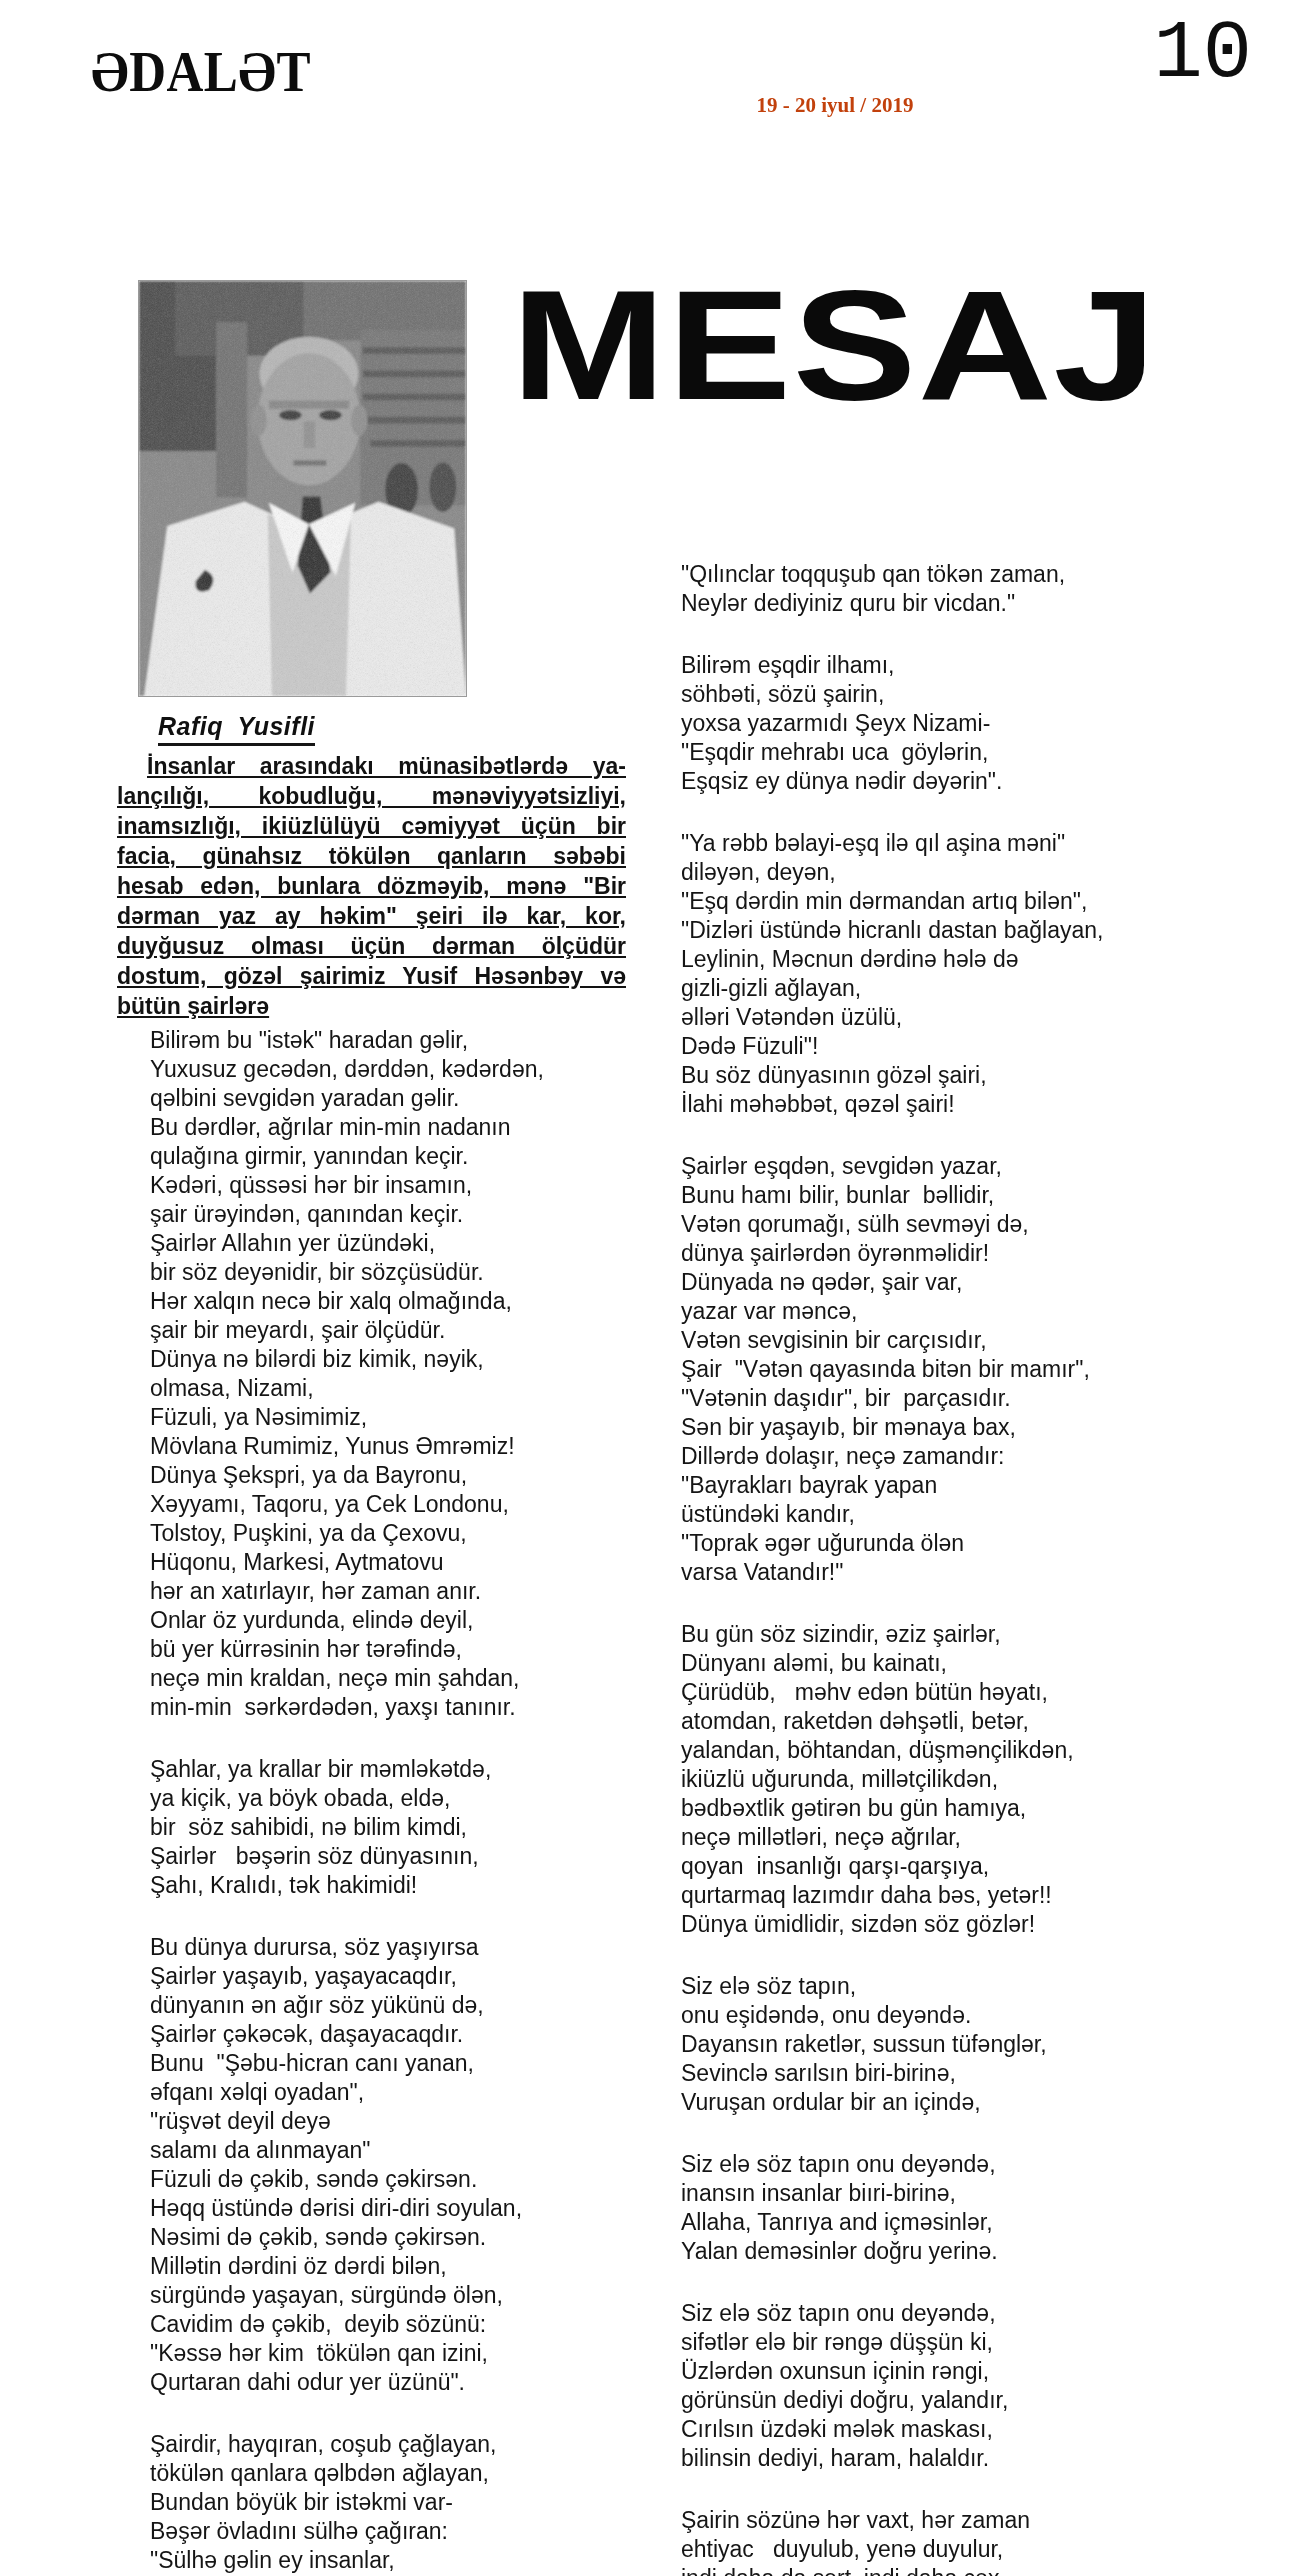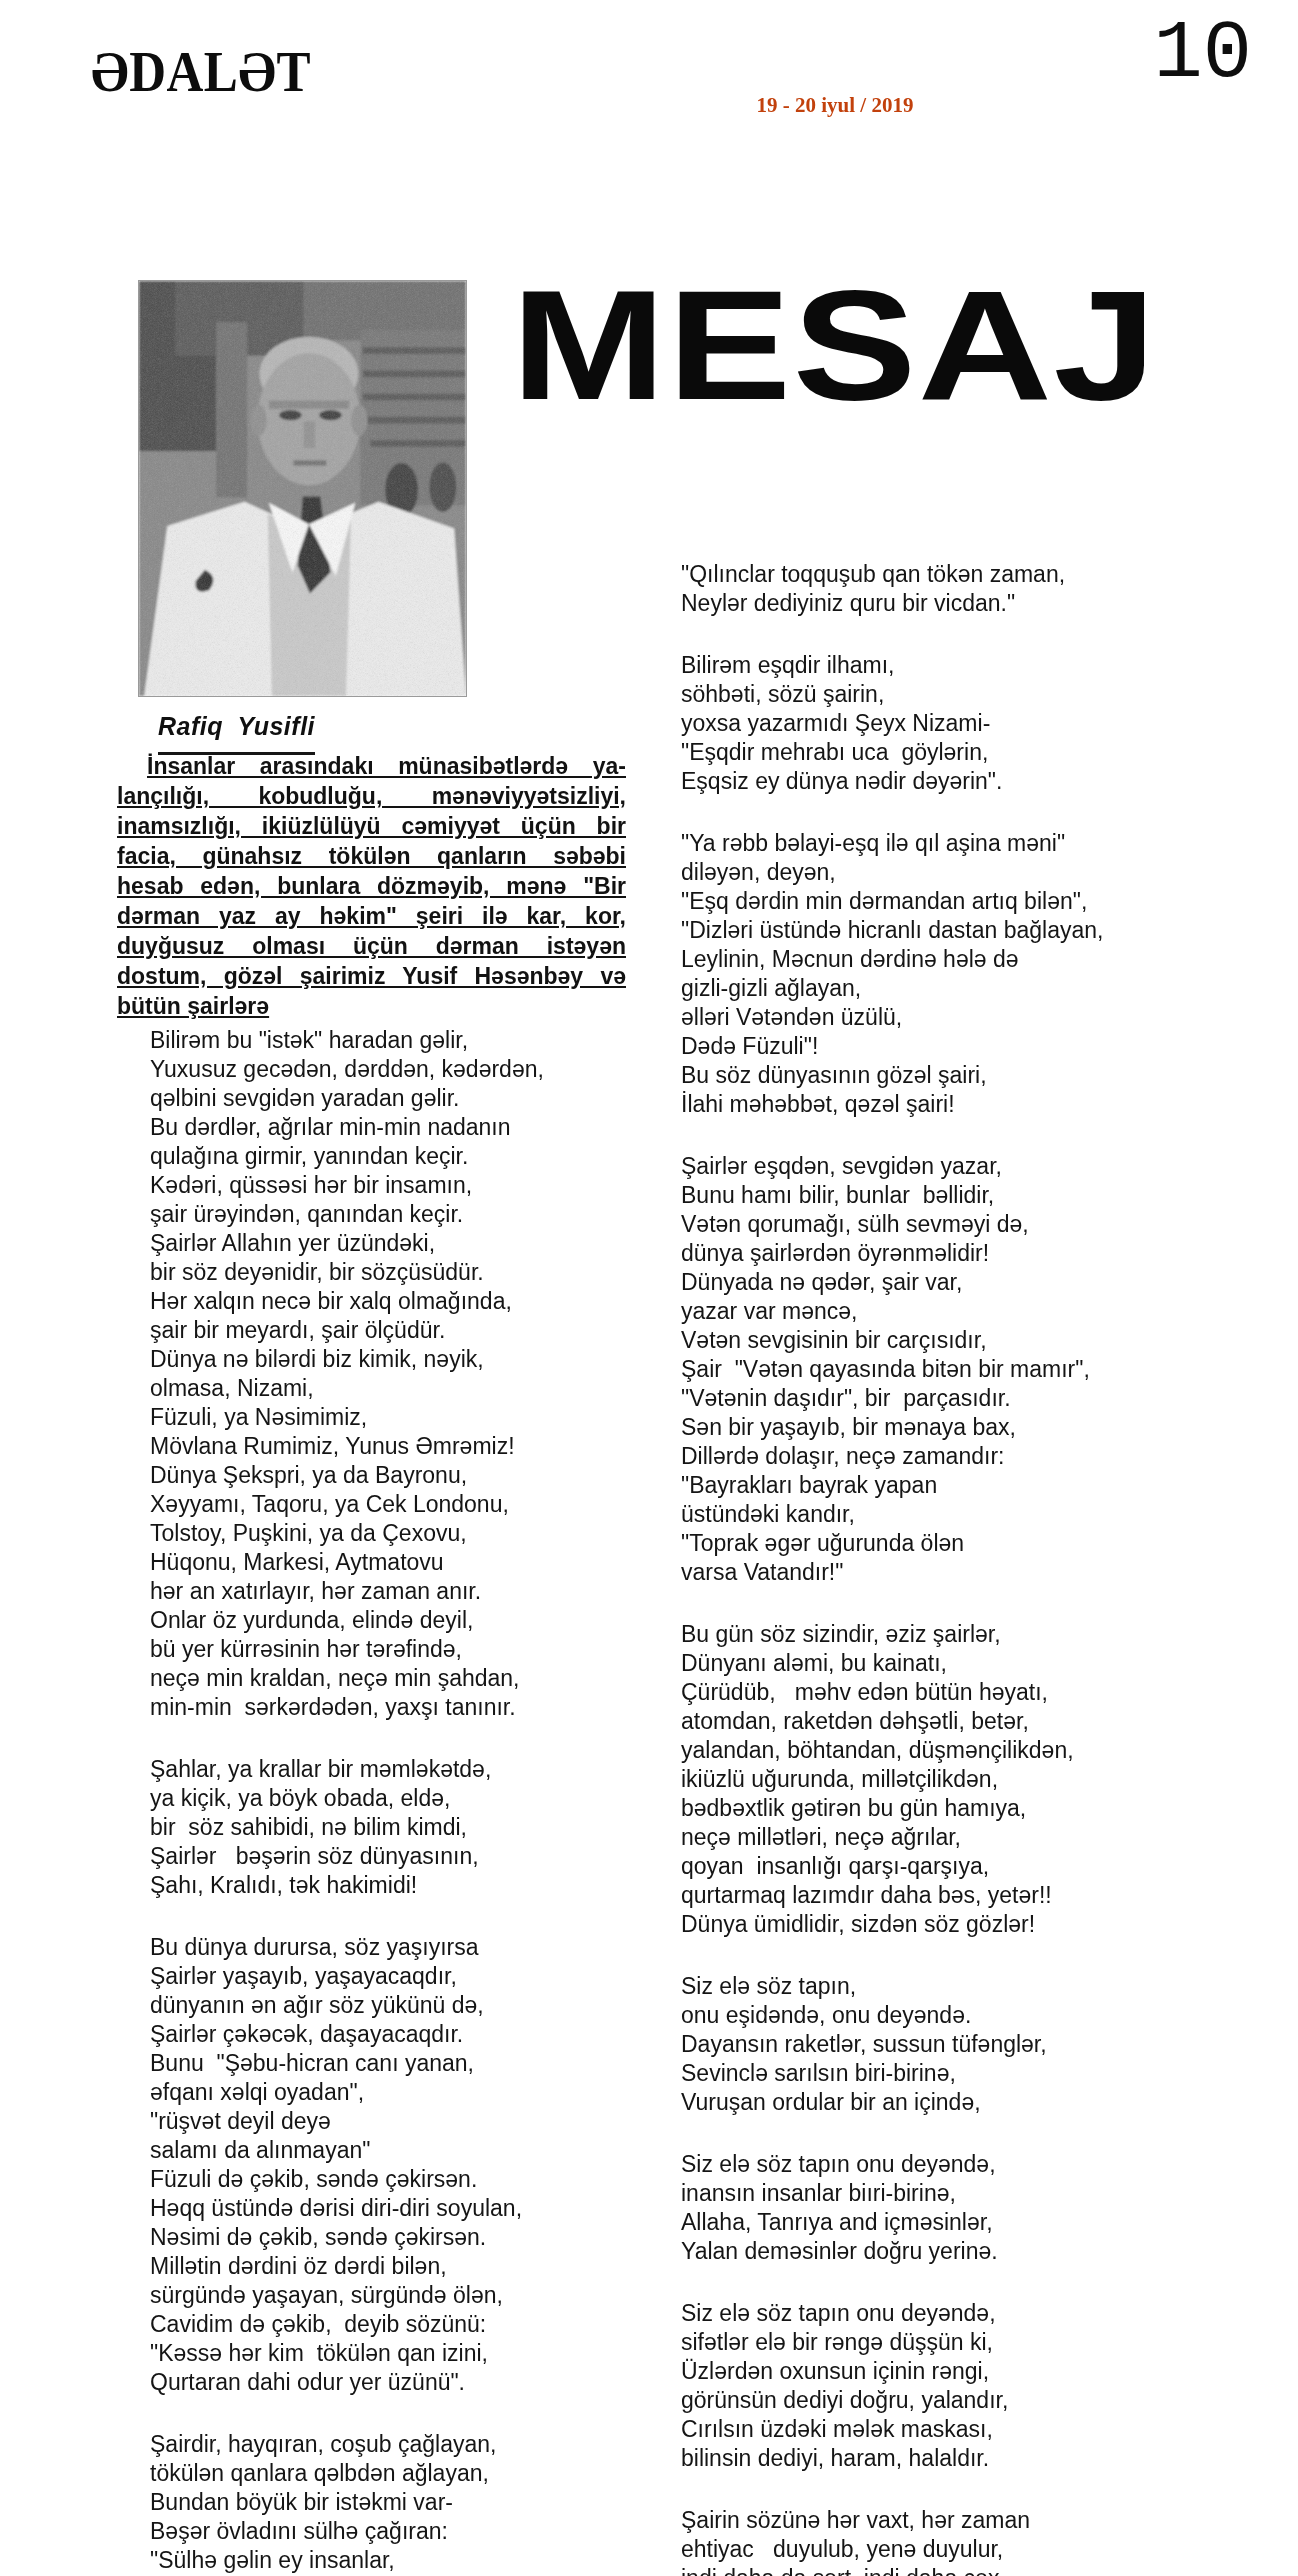--- a/index.html
+++ b/index.html
@@ -44,21 +44,21 @@
     width: 327px; height: 415px; margin: 0;
     outline: 0.5px solid #9a9a9a;
   }
   figure.photo svg { display: block; width: 100%; height: 100%; }
   .photo-caption {
     position: absolute; left: 158px; top: 712px;
     font-weight: 700; font-style: italic;
     font-size: 25px; letter-spacing: 0.5px;
     white-space: pre;
     border-bottom: 3.1px solid #161616;
-    padding-bottom: 11px;
+    padding-bottom: 2px;
     color: #101010;
   }
   .intro {
     position: absolute; left: 117px; top: 751px; width: 509px;
     font-weight: 700; font-size: 23px; line-height: 30px;
     color: #121212;
     text-decoration: underline;
   }
   .intro-line { text-align: justify; text-align-last: justify; }
   .intro-line:first-child { text-indent: 30px; }
@@ -133,21 +133,21 @@
 
   <h1 class="headline">MESAJ</h1>
 
   <div class="intro" id="intro">
       <div class="intro-line">İnsanlar arasındakı münasibətlərdə ya-</div>
       <div class="intro-line">lançılığı, kobudluğu, mənəviyyətsizliyi,</div>
       <div class="intro-line">inamsızlığı, ikiüzlülüyü cəmiyyət üçün bir</div>
       <div class="intro-line">facia, günahsız tökülən qanların səbəbi</div>
       <div class="intro-line">hesab edən, bunlara dözməyib, mənə "Bir</div>
       <div class="intro-line">dərman yaz ay həkim" şeiri ilə kar, kor,</div>
-      <div class="intro-line">duyğusuz olması üçün dərman istəyən</div>
+      <div class="intro-line">duyğusuz olması üçün dərman ölçüdür</div>
       <div class="intro-line">dostum, gözəl şairimiz Yusif Həsənbəy və</div>
       <div class="intro-line">bütün şairlərə</div>
     </div>
 
   <div class="poem col-left" id="col-left">
       <div class="stanza">
         <div class="poem-line">Bilirəm bu "istək" haradan gəlir,</div>
         <div class="poem-line">Yuxusuz gecədən, dərddən, kədərdən,</div>
         <div class="poem-line">qəlbini sevgidən yaradan gəlir.</div>
         <div class="poem-line">Bu dərdlər, ağrılar min-min nadanın</div>

